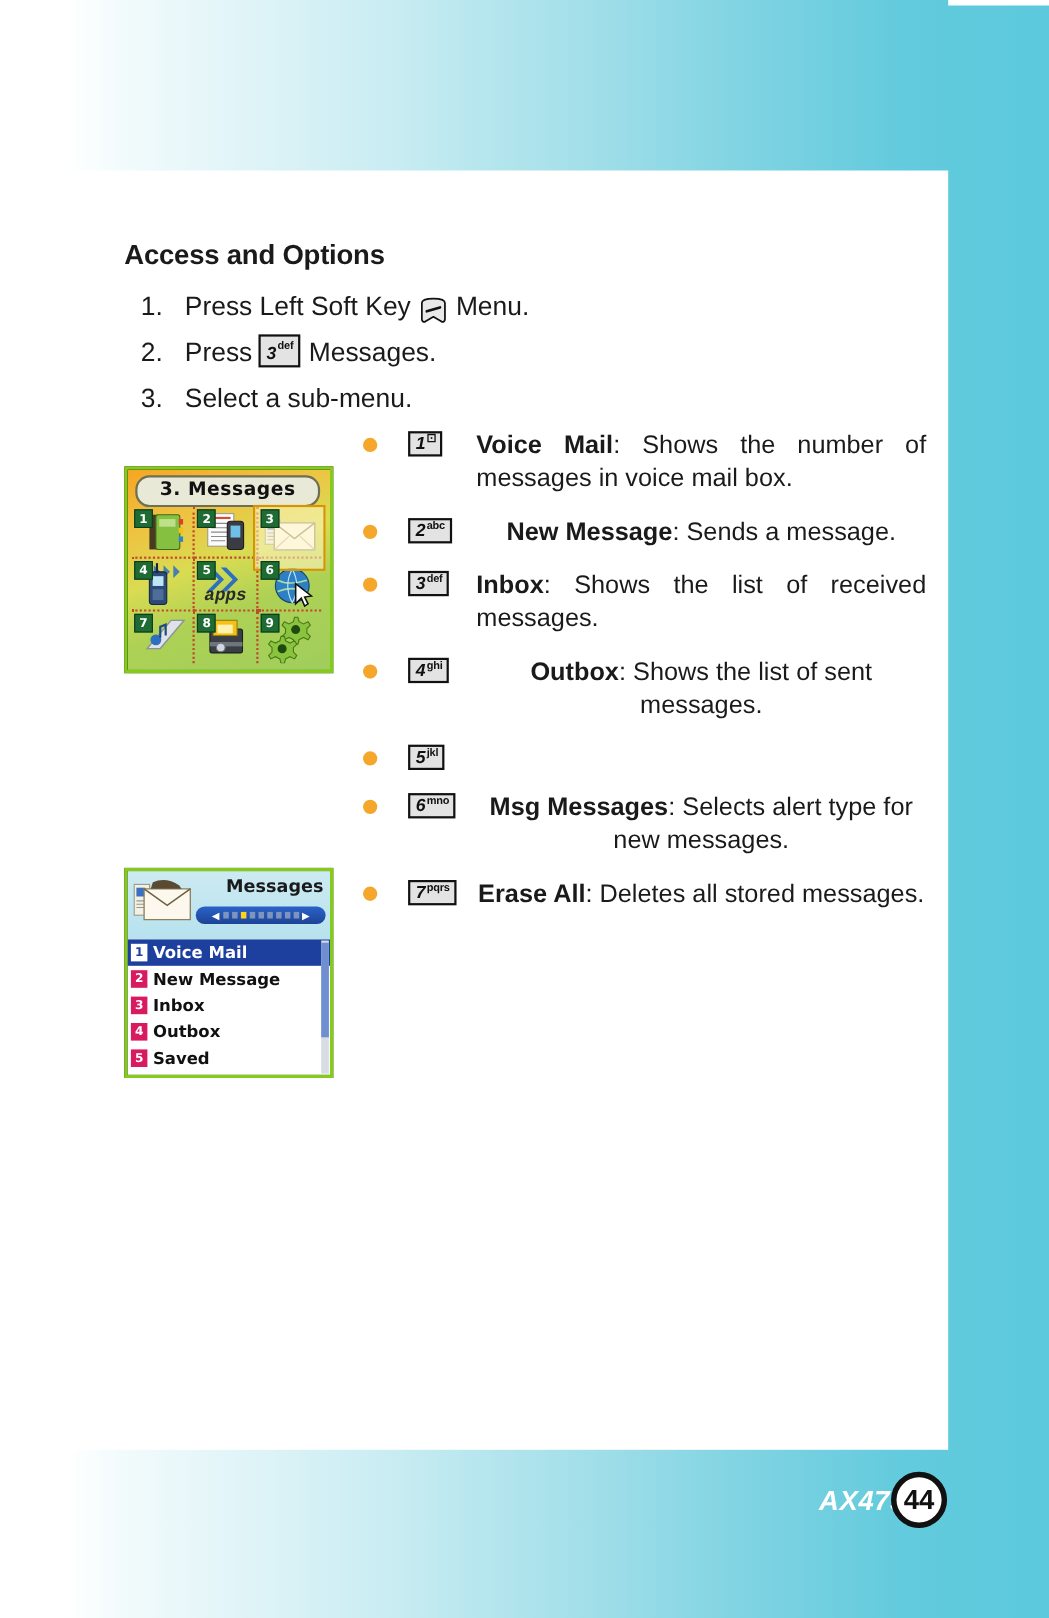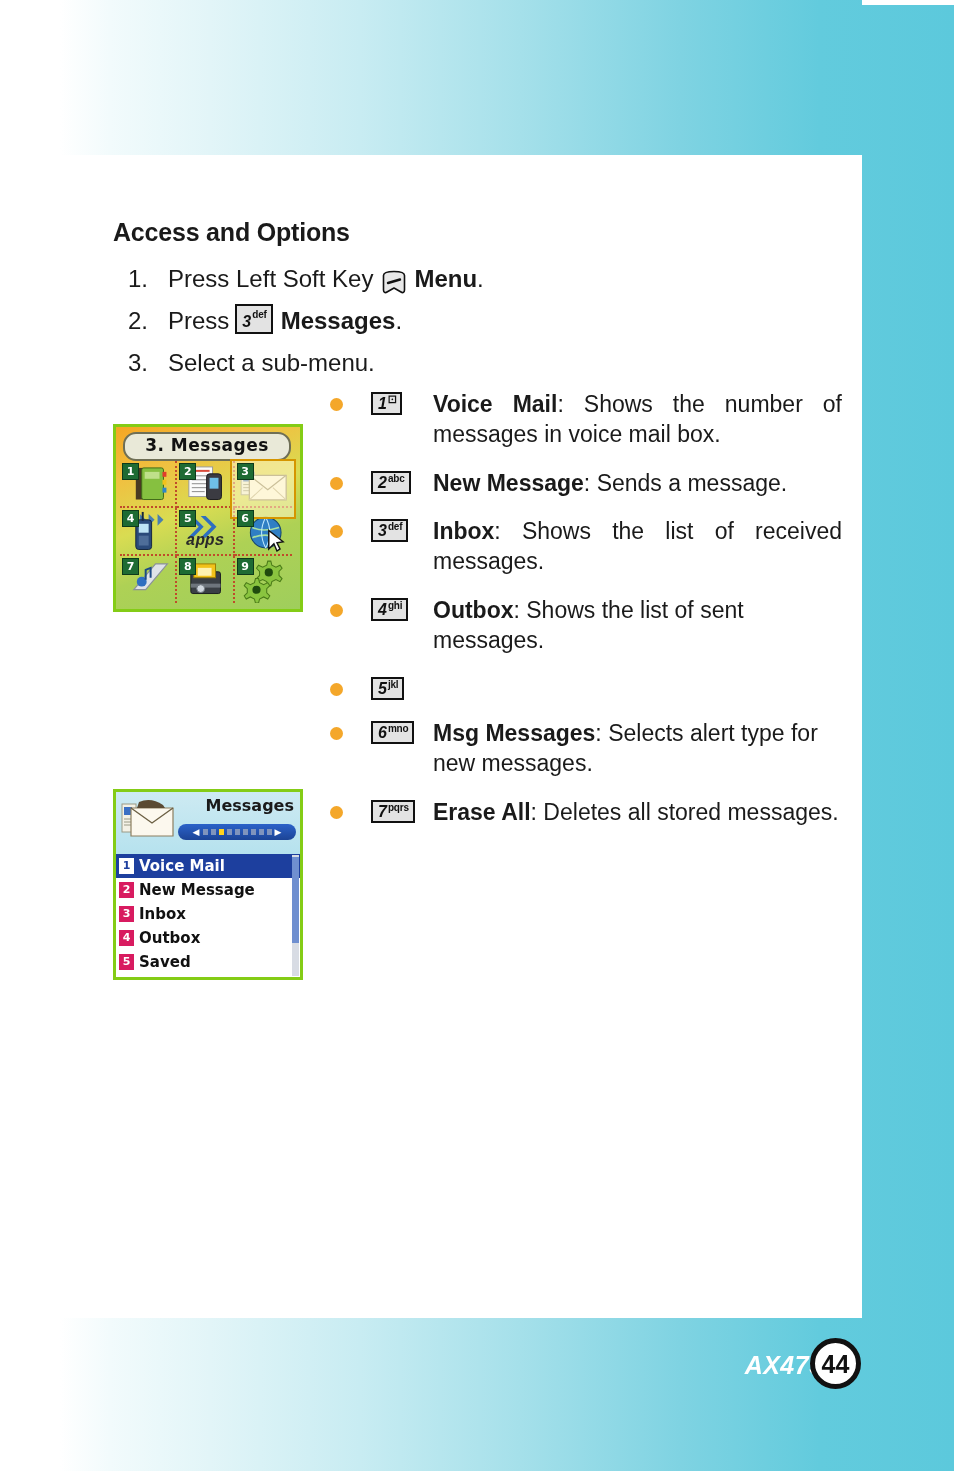--- a/index.html
+++ b/index.html
@@ -76,21 +76,21 @@
     width: 40px;
     flex: 0 0 40px;
   }
   .step-body {
     display: flex;
     align-items: center;
     flex-wrap: wrap;
     gap: 0px;
   }
   .step-body .txt { white-space: pre; }
-  .step-body .bold { font-weight: bold; text-align: right; }
+  .step-body .bold { font-weight: normal; text-align: right; }
 
   
   .softkey-icon {
     display: inline-block;
     width: 26px;
     height: 26px;
     margin: 0 7px 0 8px;
     position: relative;
     top: 4px;
   }
@@ -151,20 +151,21 @@
     flex: 0 0 auto;
     width: 62px;
     margin-top: 3px;
     text-align: left;
   }
   .bullet-text {
     flex: 1 1 auto;
     font-size: 23px;
     line-height: 1.32;
     color: #1a1a1a;
+    text-align: center;
   }
   .bullet-text.justify { text-align: justify; }
   .bullet-text b { font-weight: bold; }
 
   
   .shot {
     position: absolute;
     border: 3px solid #84cc16;
     background: #0f172a;
     overflow: hidden;

